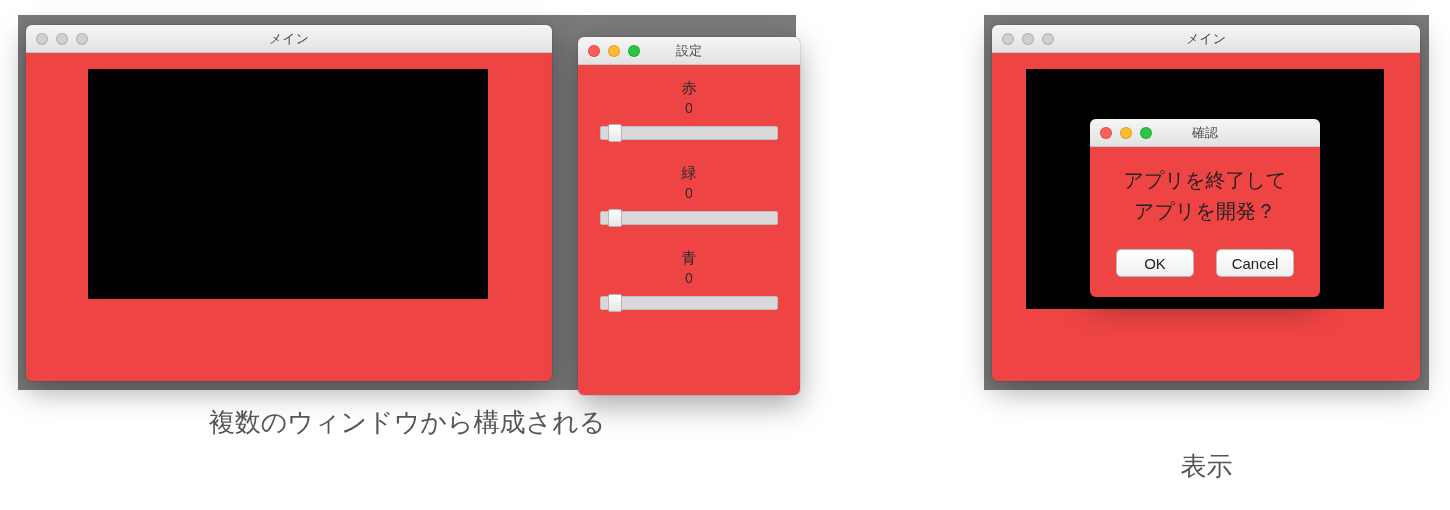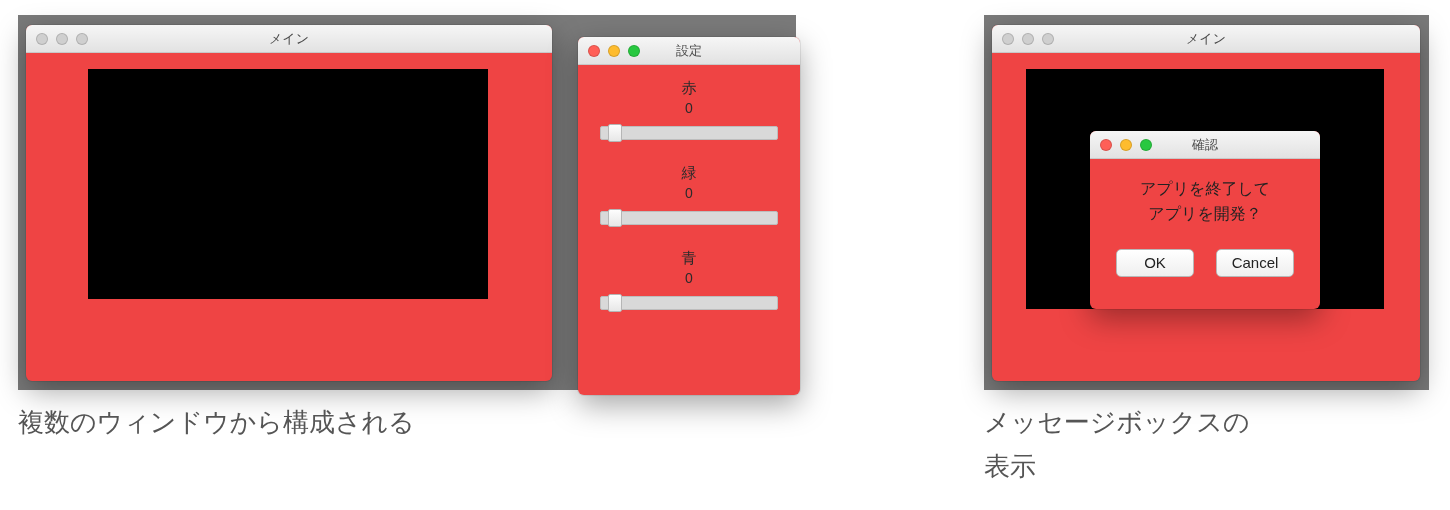--- a/index.html
+++ b/index.html
@@ -145,28 +145,27 @@
     height: 240px;
     background: #000;
   }
 
   
   .win-confirm {
     left: 106px;
     top: 104px;
     width: 230px;
     height: 178px;
-    margin-top: 12px;
   }
   .confirm-body {
     padding: 18px 16px 0 16px;
     text-align: center;
   }
   .confirm-body .msg {
-    font-size: 16px;
+    font-size: 20px;
     color: #222;
     line-height: 1.55;
   }
   .confirm-buttons {
     display: flex;
     justify-content: center;
     gap: 22px;
     margin-top: 22px;
   }
   .mac-btn {
@@ -181,21 +180,21 @@
     display: flex;
     align-items: center;
     justify-content: center;
     box-shadow: 0 1px 0 rgba(255,255,255,0.6) inset;
   }
 
   .caption {
     position: absolute;
     font-size: 26px;
     color: #555;
-    text-align: left;
+    text-align: center;
     line-height: 1.7;
   }
   .caption-left {
     left: 18px;
     top: 400px;
     width: 778px;
   }
   .caption-right {
     left: 984px;
     top: 400px;
@@ -295,15 +294,15 @@
       </div>
     </div>
   </div>
 
 </div>
 
 <div class="caption caption-left">
   <span>複数のウィンドウから構成される</span><br>
 </div>
 <div class="caption caption-right">
-  <span>メッセージボックスの</span><br>
+  <br>
   <span>表示</span>
 </div>
 
 </body></html>

